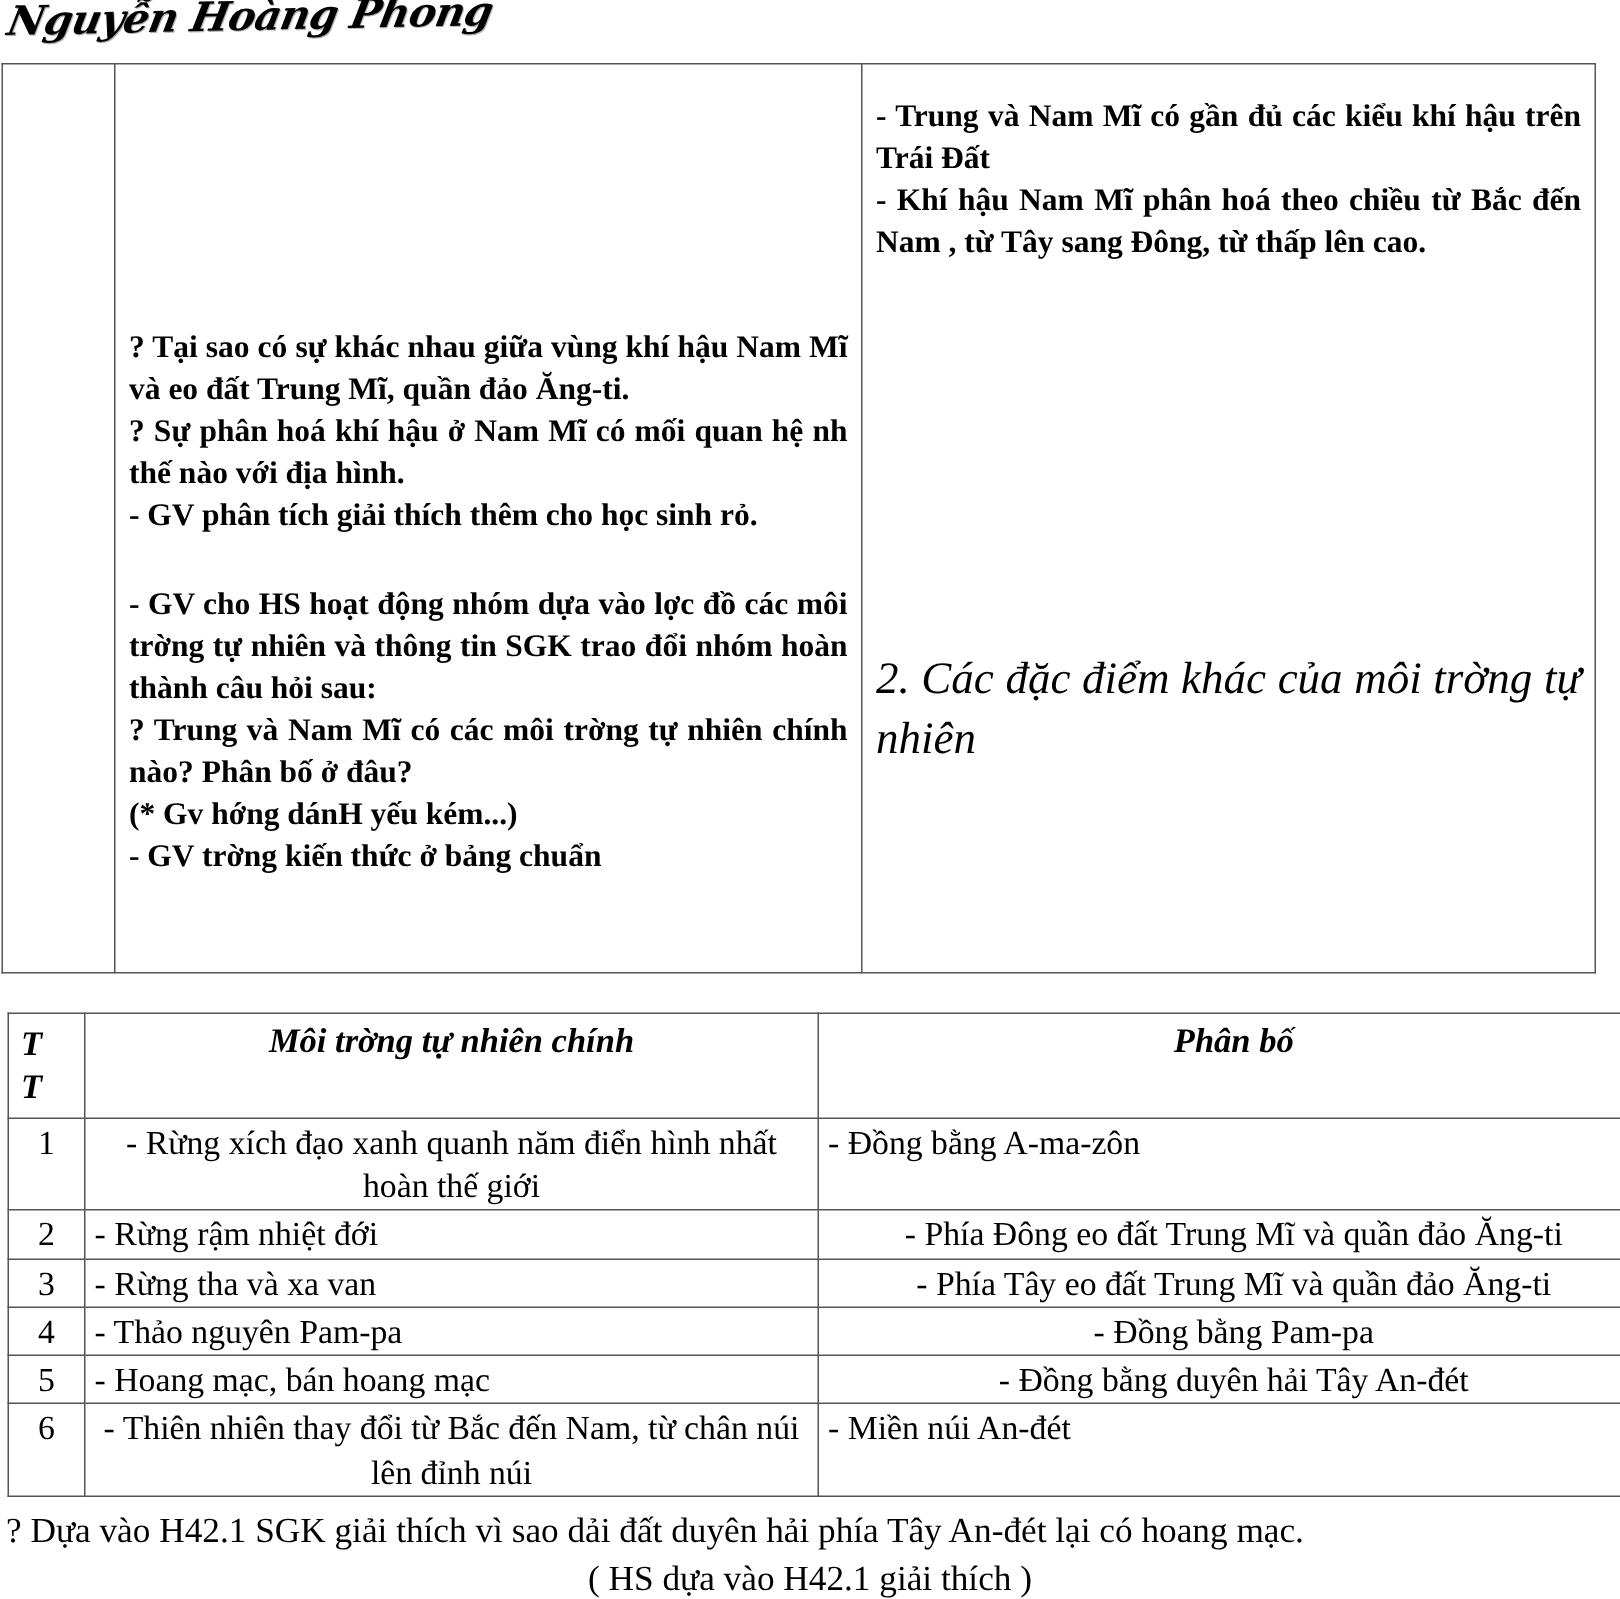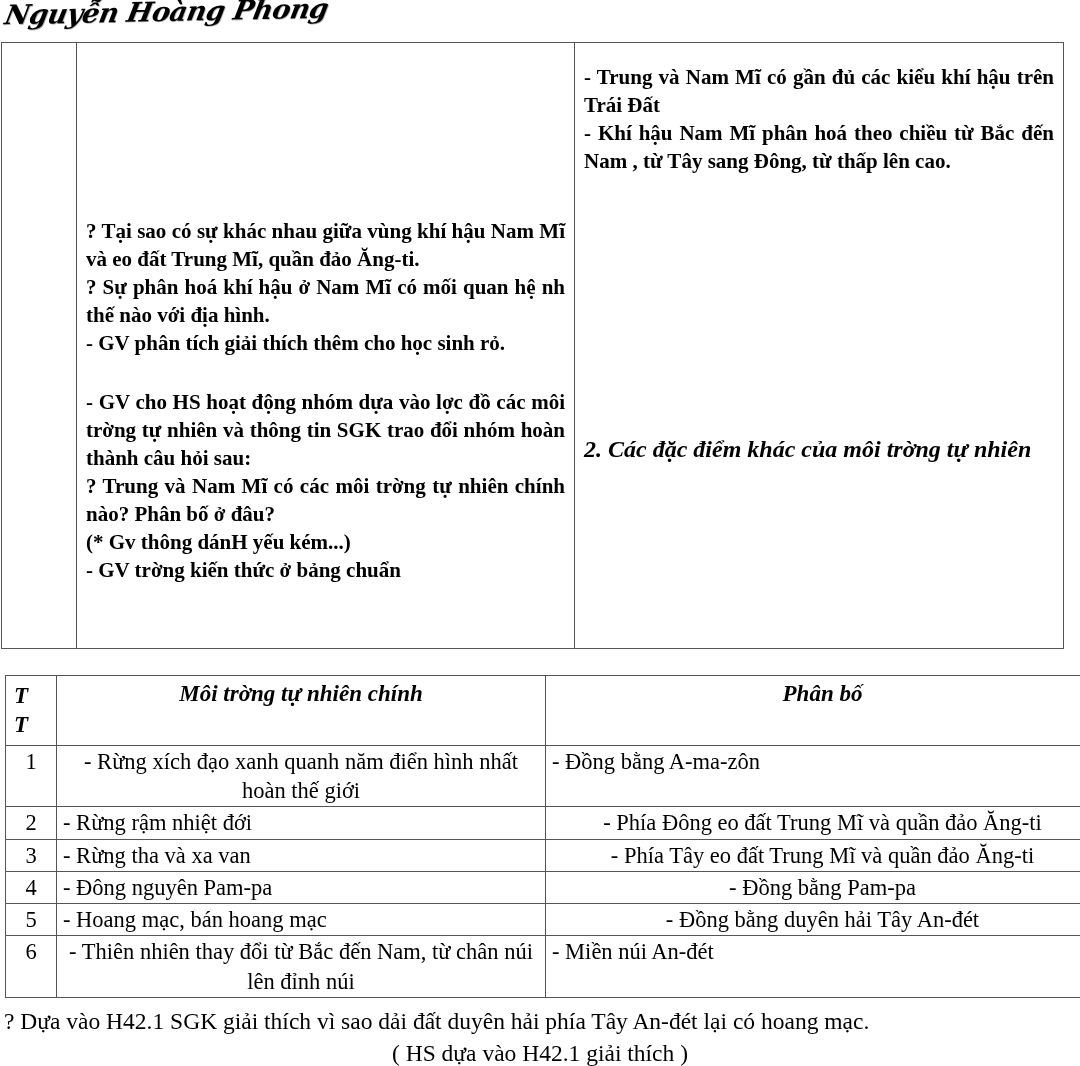--- a/index.html
+++ b/index.html
@@ -60,22 +60,22 @@
     text-justify: inter-word;
     margin: 0;
     font-weight: bold;
   }
   .spacer-line { height: 31px; }
 
   .left-top-pad { height: 168px; }
   .right-top-pad { height: 14px; }
 
   .heading-bi {
-    font-size: 24px;
-    font-weight: bold;
+    font-size: 30px;
+    font-weight: normal;
     font-style: italic;
     line-height: 1.335;
     text-align: justify;
     text-justify: inter-word;
     margin: 0;
   }
   .right-mid-pad { height: 258px; }
 
   
   .env-table {
@@ -156,21 +156,21 @@
           <p class="para">? Tại sao có sự khác nhau giữa vùng khí hậu Nam Mĩ và eo đất Trung Mĩ, quần đảo Ăng-ti.</p>
           <p class="para">? Sự phân hoá khí hậu ở Nam Mĩ có mối quan hệ nh thế nào với địa hình.</p>
           <p class="para">- GV phân tích giải thích thêm cho học sinh rỏ.</p>
         </div>
 
         <div class="spacer-line"></div>
 
         <div>
           <p class="para">- GV cho HS hoạt động nhóm dựa vào lợc đồ các môi trờng tự nhiên và thông tin SGK trao đổi nhóm hoàn thành câu hỏi sau:</p>
           <p class="para">? Trung và Nam Mĩ có các môi trờng tự nhiên chính nào? Phân bố ở đâu?</p>
-          <p class="para">(* Gv thông dánH yếu kém...)</p>
+          <p class="para">(* Gv hớng dánH yếu kém...)</p>
           <p class="para">- GV trờng kiến thức ở bảng chuẩn</p>
         </div>
       </div>
     </td>
 
     <td class="col-right">
       <div class="cell-pad">
         <div class="right-top-pad"></div>
 
         <p class="para">- Trung và Nam Mĩ có gần đủ các kiểu khí hậu trên Trái Đất</p>
@@ -210,21 +210,21 @@
   </tr>
 
   <tr>
     <td class="c-num row-cell">3</td>
     <td class="c-env row-cell lft">- Rừng tha và xa van</td>
     <td class="c-dist row-cell ctr">- Phía Tây eo đất Trung Mĩ và quần đảo Ăng-ti</td>
   </tr>
 
   <tr>
     <td class="c-num row-cell">4</td>
-    <td class="c-env row-cell lft">- Đông nguyên Pam-pa</td>
+    <td class="c-env row-cell lft">- Thảo nguyên Pam-pa</td>
     <td class="c-dist row-cell ctr">- Đồng bằng Pam-pa</td>
   </tr>
 
   <tr>
     <td class="c-num row-cell">5</td>
     <td class="c-env row-cell lft">- Hoang mạc, bán hoang mạc</td>
     <td class="c-dist row-cell ctr">- Đồng bằng duyên hải Tây An-đét</td>
   </tr>
 
   <tr>

